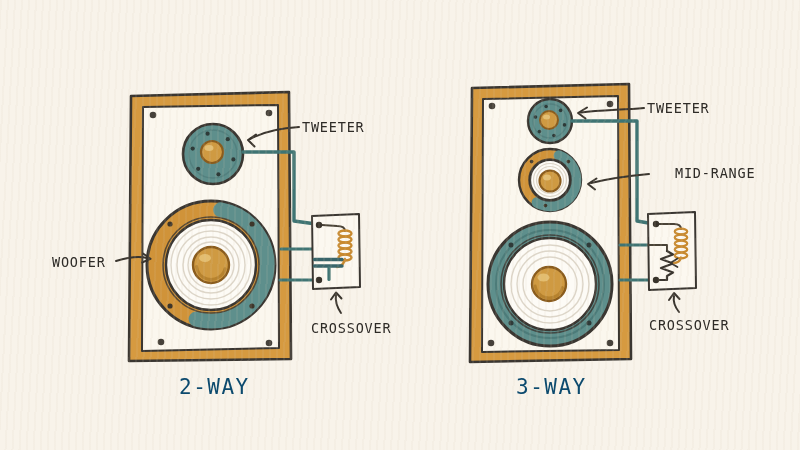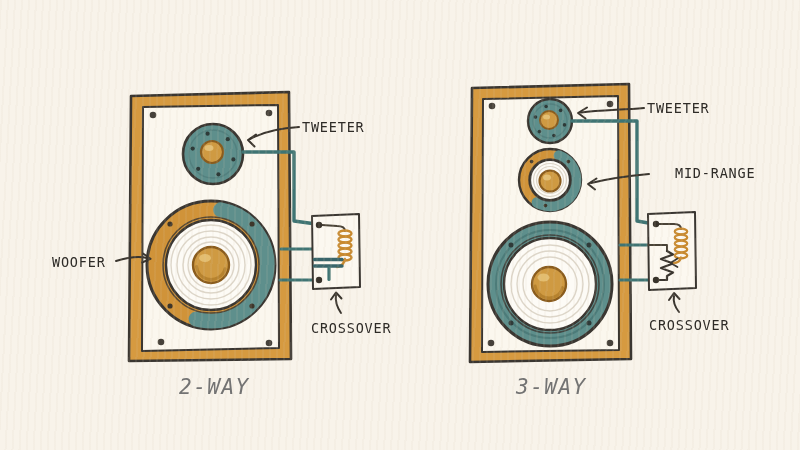--- a/index.html
+++ b/index.html
@@ -11,22 +11,22 @@
   .stage::after{
     content:"";position:absolute;inset:0;pointer-events:none;
     background:repeating-linear-gradient(93deg, rgba(214,200,178,0.10) 0 2px, rgba(255,255,255,0) 2px 7px);
   }
   .stage svg{position:absolute;left:0;top:0;}
   .lbl{
     position:absolute;color:#2e2b27;font-size:13.5px;line-height:14px;
     letter-spacing:0.8px;white-space:nowrap;z-index:3;
   }
   .caption{
-    position:absolute;color:#737373;font-size:21px;line-height:22px;
-    letter-spacing:1.5px;white-space:nowrap;z-index:3;font-style:italic;
+    position:absolute;color:#0c4a6e;font-size:21px;line-height:22px;
+    letter-spacing:1.5px;white-space:nowrap;z-index:3;
   }
 </style>
 </head>
 <body>
 
 <div class="stage">
 
   <svg width="800" height="450" viewBox="0 0 800 450">
 
     <g stroke-linejoin="round" stroke-linecap="round">

